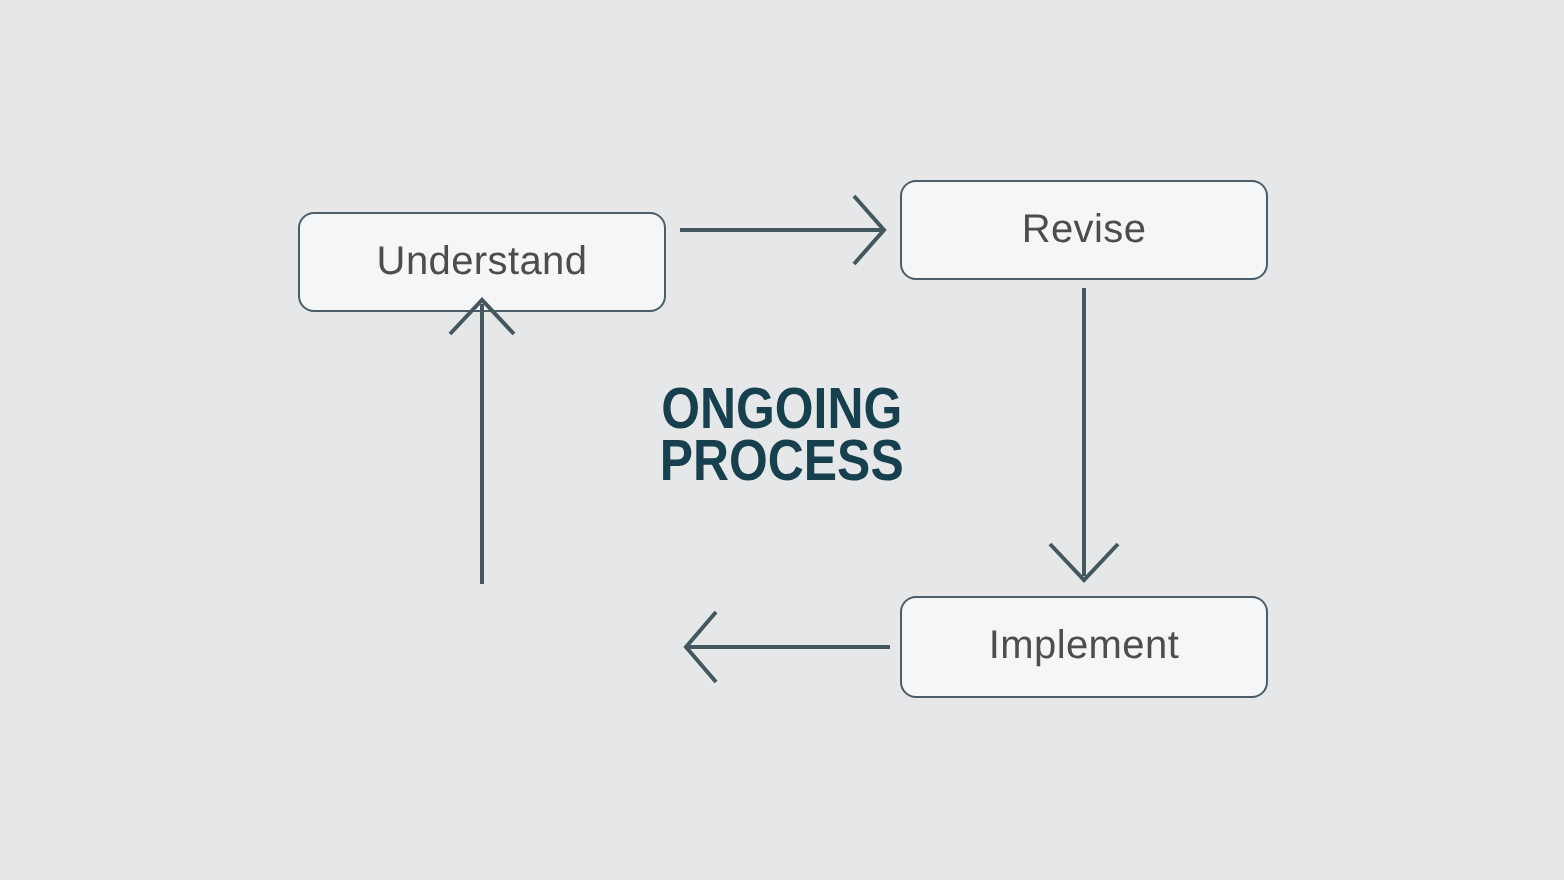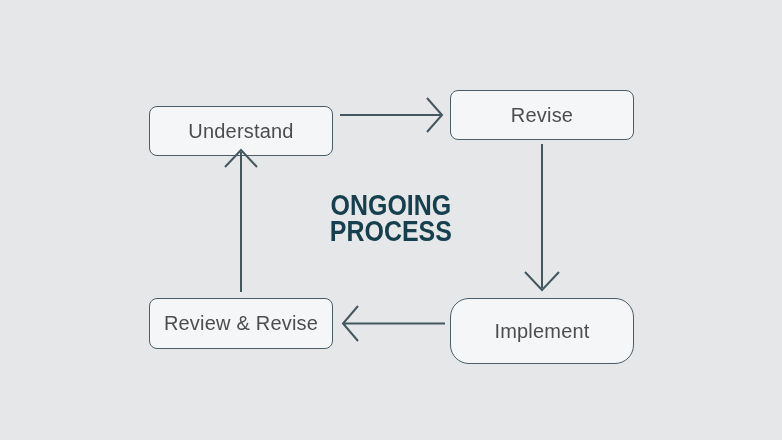--- a/index.html
+++ b/index.html
@@ -27,21 +27,21 @@
     align-items:center;
     justify-content:center;
     font-size:20px;
     font-weight:400;
     color:#4d4d4d;
     letter-spacing:0.2px;
   }
   .node-understand{left:149px;top:90px;margin-top:16px;}
   .node-tailor{left:450px;top:90px;}
   .node-review{left:149px;top:298px;height:51px;}
-  .node-implement{left:450px;top:298px;height:66px;border-radius:19px;}
+  .node-implement{left:450px;top:298px;height:51px;}
   .center-title{
     position:absolute;
     left:0;
     right:0;
     top:192px;
     text-align:center;
     font-size:29px;
     font-weight:bold;
     line-height:26px;
     color:#17404f;
@@ -71,23 +71,20 @@
   </div>
 
   <div class="node node-tailor">
     <span>Revise</span>
   </div>
 
   <div class="node node-implement">
     <span>Implement</span>
   </div>
 
-  <div class="node node-review">
-    <span>Review &amp; Revise</span>
-  </div>
 
   <div class="center-title">
     <div>ONGOING</div>
     <div>PROCESS</div>
   </div>
 
   <svg class="arrows" viewBox="0 0 782 440">
     <g>
       <path d="M340 115 H441 M427 98 L442 115 L427 132"></path>
     </g>

